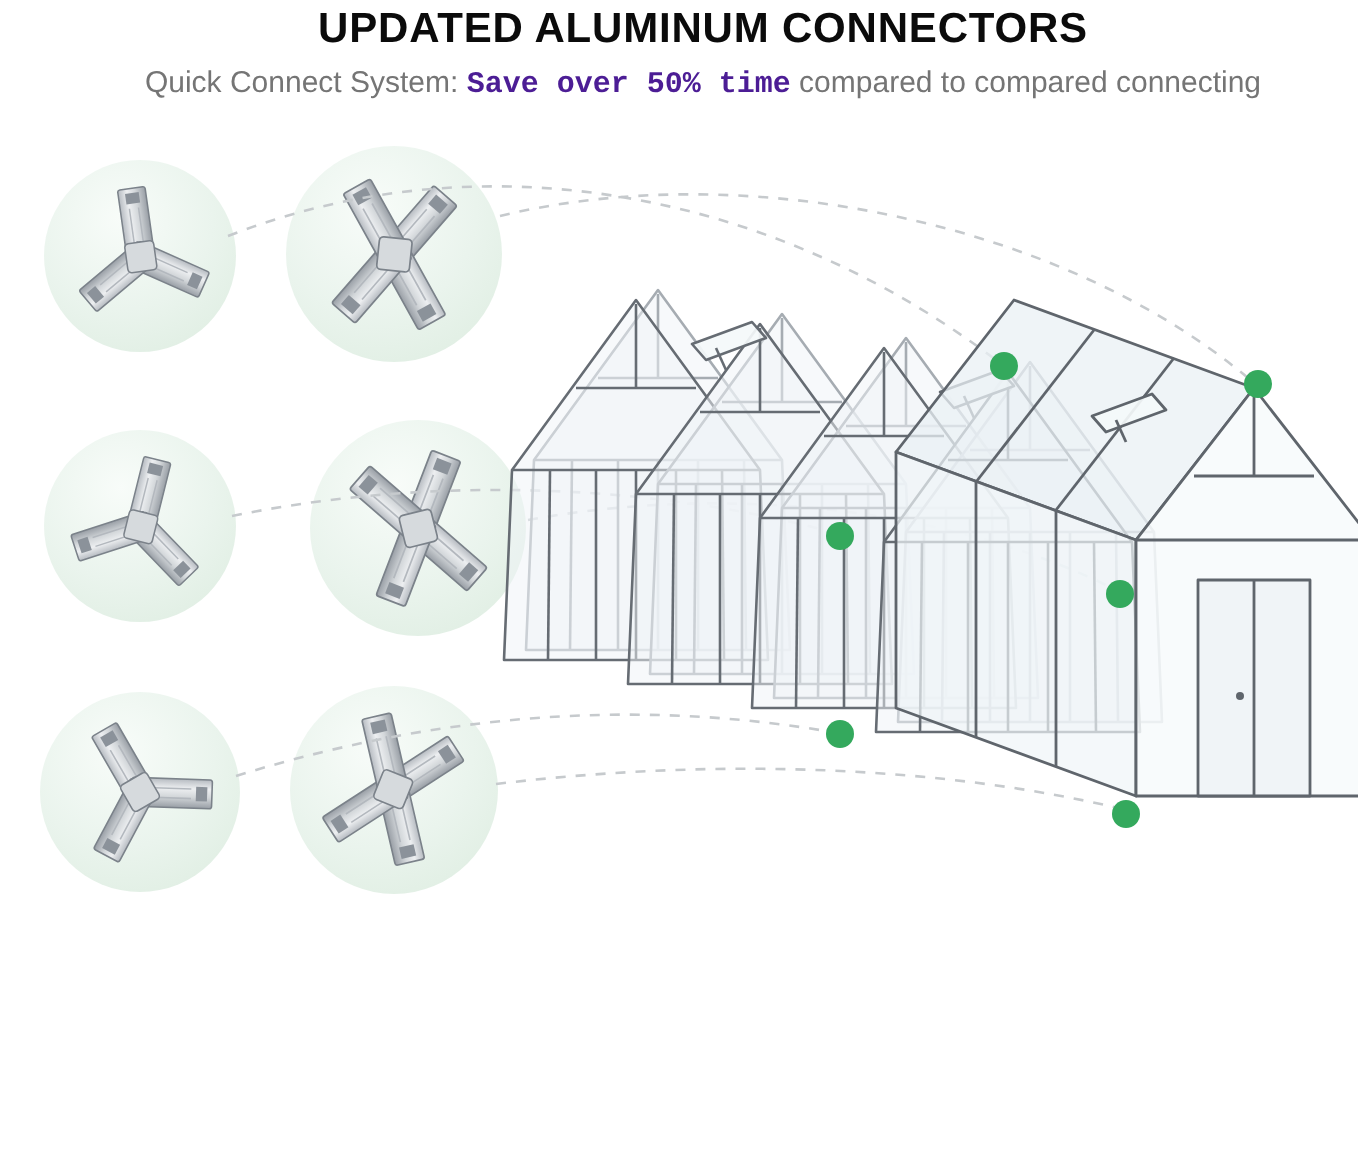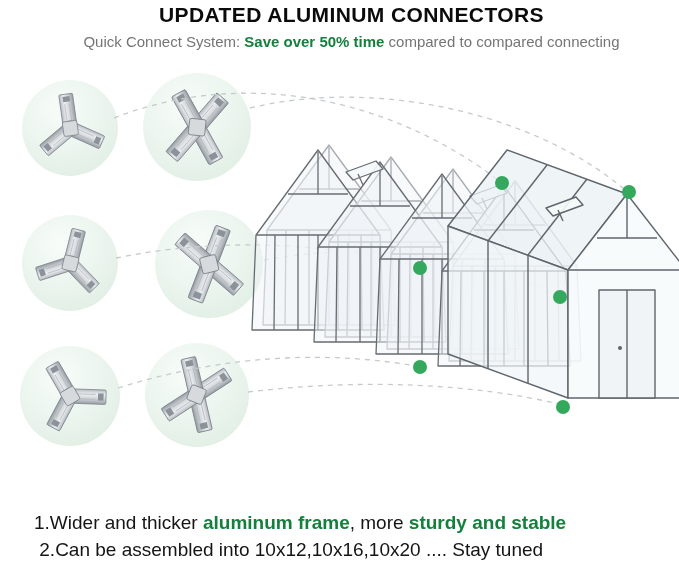--- a/index.html
+++ b/index.html
@@ -8,21 +8,21 @@
     width:679px; height:576px;
     font-family:"Liberation Sans", sans-serif;
     overflow:hidden;
   }
   .canvas { position:relative; width:679px; height:576px; background:#fff; overflow:hidden;margin-left:12px; }
 
   .header { position:absolute; top:3px; left:0; width:100%; text-align:center; }
   .title { font-size:21px; font-weight:bold; letter-spacing:.4px; color:#0b0b0b; }
   .subtitle { margin-top:6px; font-size:15px; color:#757575; }
 
-  .green { color:#15803d; }
+  .green { color:#4c1d95;font-family:Liberation Mono, monospace; }
   .bold  { font-weight:bold; }
 
   .circle {
     position:absolute; border-radius:50%;
     display:flex; align-items:center; justify-content:center;
     background:radial-gradient(circle at 40% 30%, #f8fcf9 0%, #eaf4ed 52%, #dcecdf 100%);
   }
   .circle svg { width:80%; height:80%; }
 
   .scene { position:absolute; left:0; top:0; width:679px; height:576px; pointer-events:none; }
@@ -162,18 +162,14 @@
     <g fill="#34a95d" stroke="none">
       <circle cx="490" cy="183" r="7"></circle>
       <circle cx="617" cy="192" r="7"></circle>
       <circle cx="408" cy="268" r="7"></circle>
       <circle cx="548" cy="297" r="7"></circle>
       <circle cx="408" cy="367" r="7"></circle>
       <circle cx="551" cy="407" r="7"></circle>
     </g>
   </svg>
 
-  <div class="footer">
-    <p class="feature-line"><span>1.Wider and thicker </span><span class="green bold">aluminum frame</span><span>, more </span><span class="green bold">sturdy and stable</span></p>
-    <p class="feature-line"><span> 2.Can be assembled into 10x12,10x16,10x20 .... Stay tuned</span></p>
-  </div>
 
 </div>
 
 </body></html>

